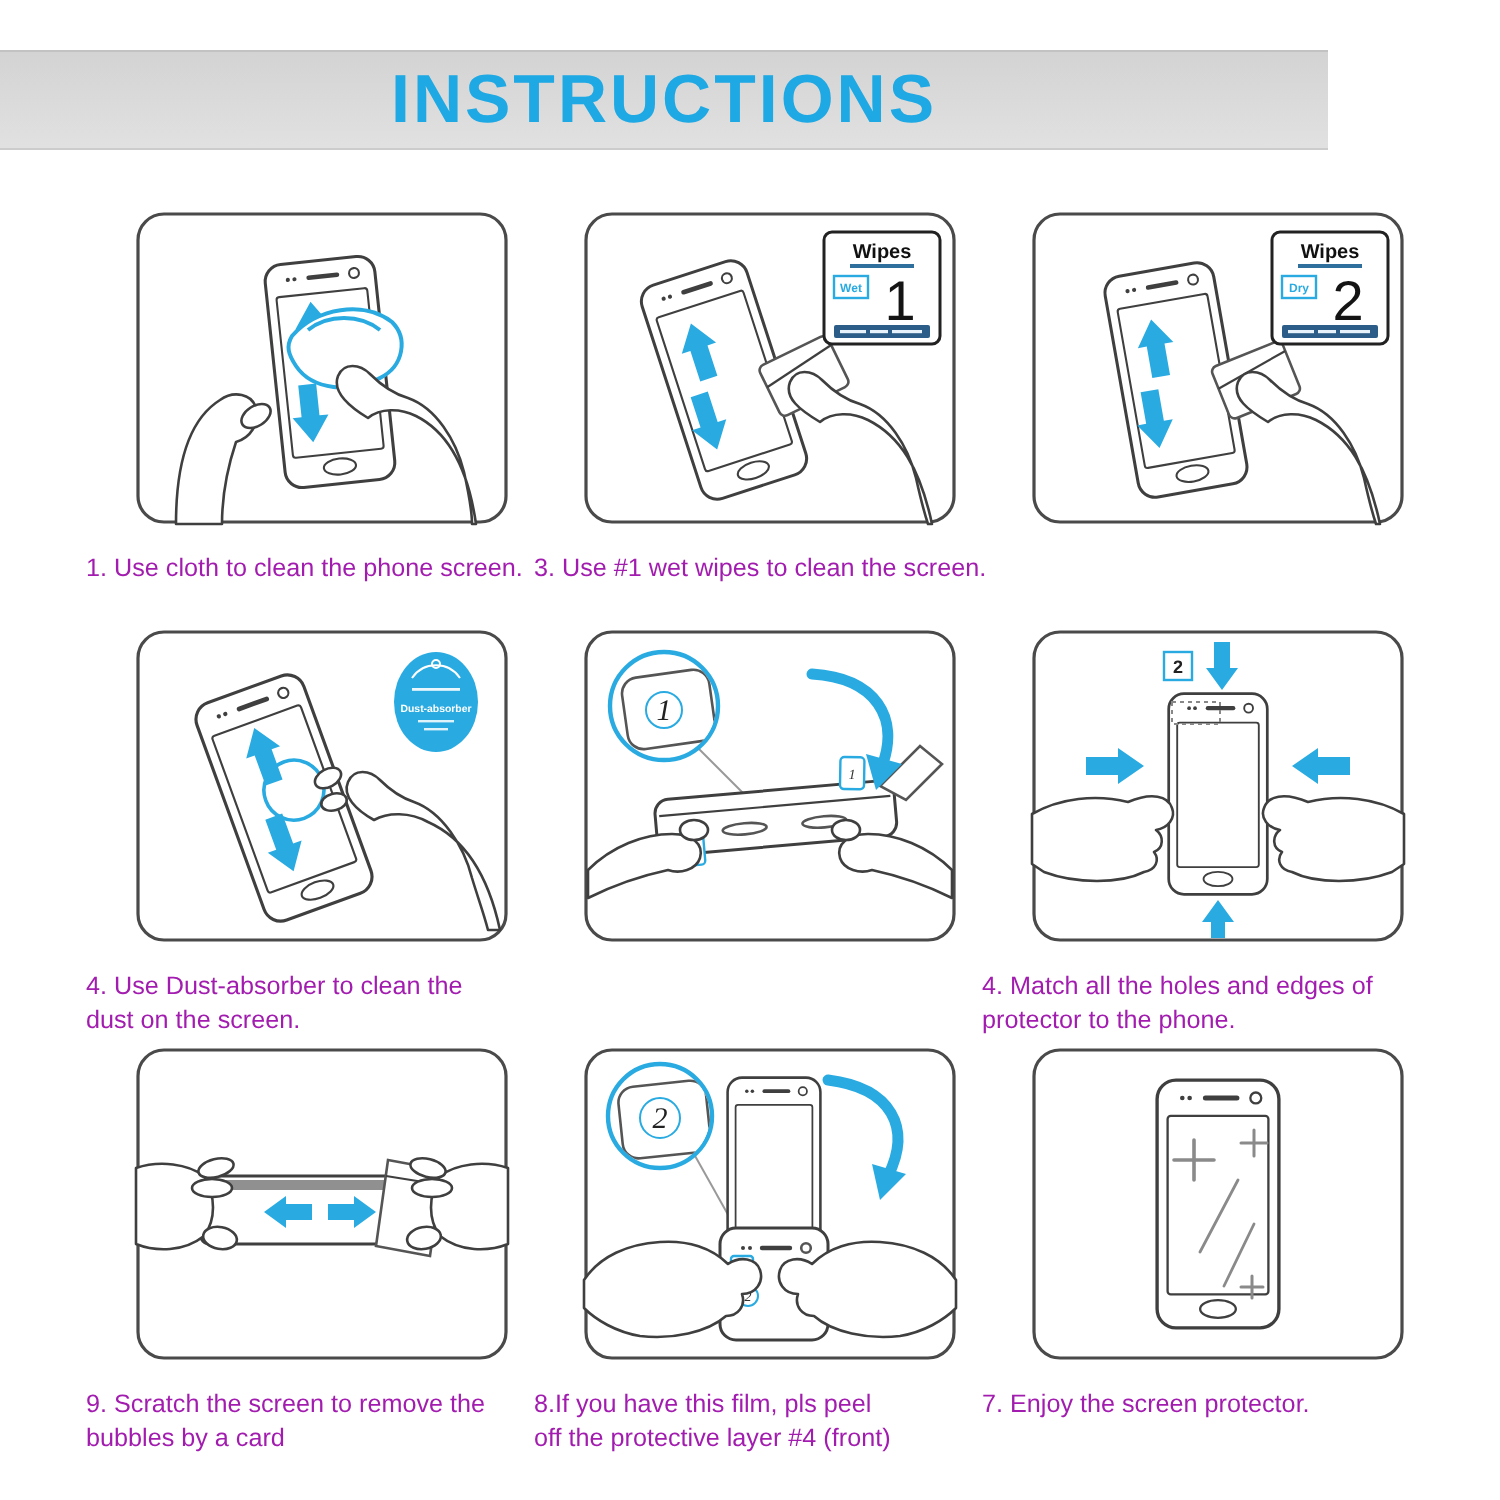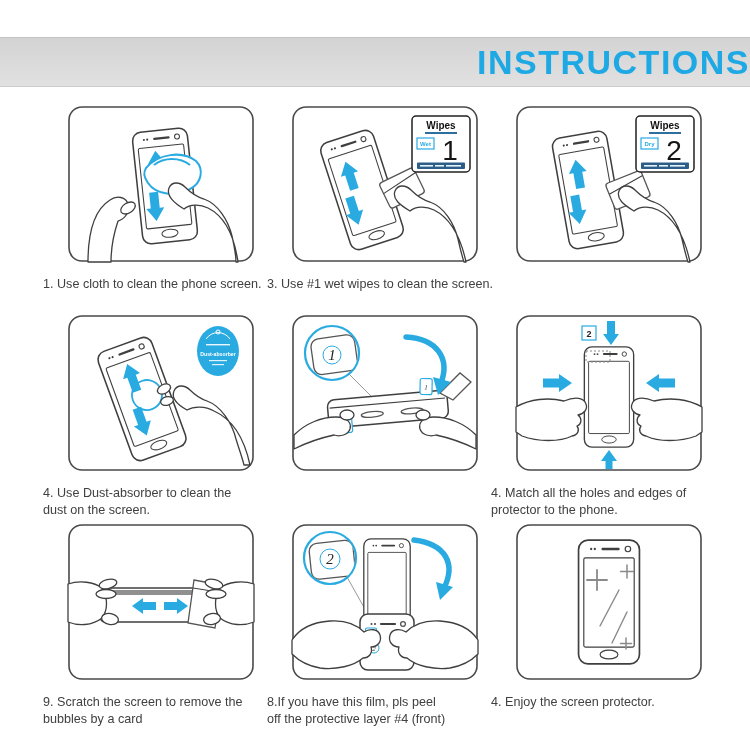--- a/index.html
+++ b/index.html
@@ -1,28 +1,28 @@
 <!DOCTYPE html>
 <html><head>
 <meta charset="utf-8">
 <style>
   html,body{margin:0;padding:0;background:#fff;}
   body{width:750px;height:750px;font-family:"Liberation Sans",sans-serif;overflow:hidden;}
   .sheet{position:relative;width:750px;height:750px;background:#fff;}
-  .header{position:absolute;top:25px;left:0;width:750px;height:50px;
+  .header{position:absolute;top:25px;left:0;width:664px;height:50px;
     background:linear-gradient(180deg,#d3d3d3,#e1e1e1);
     border-top:1px solid #c2c2c2;border-bottom:1px solid #cccccc;
-    display:flex;align-items:center;justify-content:flex-end;box-sizing:border-box;margin-top:12px;}
+    display:flex;align-items:center;justify-content:center;box-sizing:border-box;}
   .header-title{color:#1ea9e4;font-size:34px;font-weight:bold;letter-spacing:1.5px;}
   .grid{position:absolute;top:104px;left:66px;display:grid;
     grid-template-columns:repeat(3,190px);column-gap:34px;grid-auto-rows:209px;}
   figure.cell{margin:0;width:190px;}
   svg.panel{display:block;width:190px;height:160px;}
   figcaption{margin:12px 0 0 -23px;width:238px;font-size:12.6px;line-height:1.32;
-    color:#404040;white-space:pre-line;}
+    color:#a21caf;white-space:pre-line;}
   
   .frame{fill:#fff;stroke:#4a4a4a;stroke-width:1.6;}
   .ln{fill:#fff;stroke:#3f3f3f;stroke-width:1.5;}
   .lnf{fill:#fff;stroke:#555;stroke-width:1.3;}
   .lnl{stroke:#3f3f3f;stroke-width:1.1;fill:none;}
   .thin{stroke-width:1.1;}
   .hand{fill:#fff;stroke:#3f3f3f;stroke-width:1.3;stroke-linejoin:round;stroke-linecap:round;}
   .accentf{fill:#29abe2;}
   .curve{fill:none;stroke:#29abe2;stroke-width:5.5;stroke-linecap:round;}
   .cloth{fill:#fff;stroke:#29abe2;stroke-width:2;}
@@ -315,17 +315,17 @@
         <g transform="translate(95,80)">
           <use href="#phone-v" transform="scale(1.05)"></use>
         </g>
         <g stroke="#8a8a8a" fill="none" stroke-linecap="round">
           <path stroke-width="1.8" d="M 83,48 v 20 M 73,58 h 20"></path>
           <path stroke-width="1.5" d="M 113,43 v 13 M 106.5,49.5 h 13"></path>
           <path stroke-width="1.5" d="M 112,116 v 11 M 106.5,121.5 h 11"></path>
           <path stroke-width="1.4" d="M 86,104 L 105,68 M 98,121 L 113,90"></path>
         </g>
       </svg>
-      <figcaption>4. Enjoy the screen protector.</figcaption>
+      <figcaption>7. Enjoy the screen protector.</figcaption>
     </figure>
 
   </div>
 </div>
 
 </body></html>

